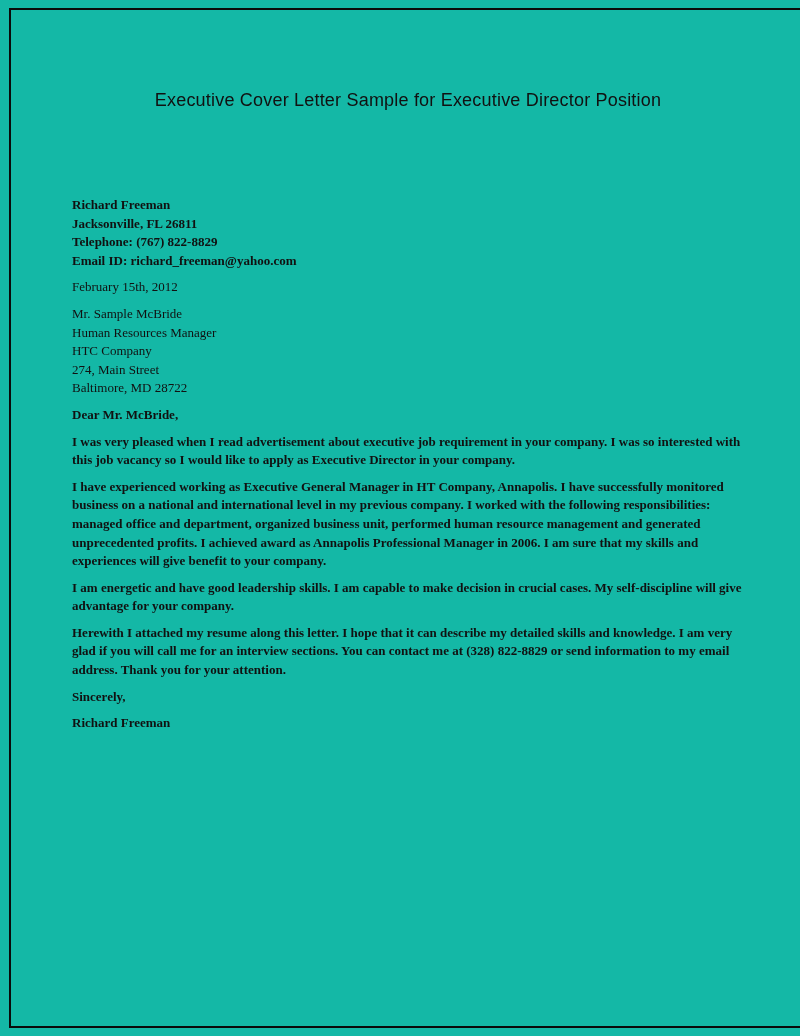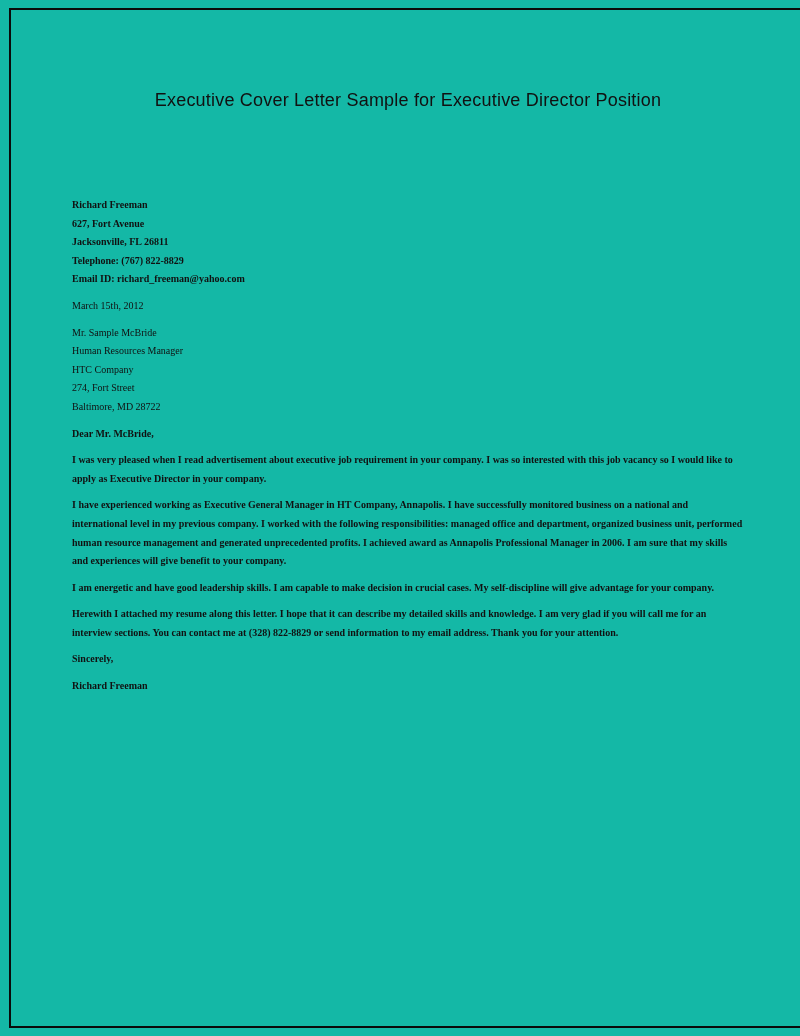--- a/index.html
+++ b/index.html
@@ -36,21 +36,21 @@
     font-weight: 400;
     color: #111111;
     letter-spacing: 0.2px;
   }
   .letter-body {
     position: absolute;
     top: 196px;
     left: 72px;
     right: 72px;
     font-family: "Liberation Serif", serif;
-    font-size: 10px;
+    font-size: 13px;
     line-height: 18.6px;
     color: #111111;
     text-align: left;
   }
   .block {
     margin: 0 0 8px 0;
   }
   .block div {
     white-space: nowrap;
   }
@@ -70,33 +70,32 @@
 
 <div class="sheet">
   <div class="page-border"></div>
 
   <h1 class="doc-title">Executive Cover Letter Sample for Executive Director Position</h1>
 
   <div class="letter-body">
 
     <div class="block bold">
       <div>Richard Freeman</div>
-      <div>627, Fort Avenue</div>
       <div>Jacksonville, FL 26811</div>
       <div>Telephone: (767) 822-8829</div>
       <div>Email ID: richard_freeman@yahoo.com</div>
     </div>
 
-    <div class="date-line">March 15th, 2012</div>
+    <div class="date-line">February 15th, 2012</div>
 
     <div class="block">
       <div>Mr. Sample McBride</div>
       <div>Human Resources Manager</div>
       <div>HTC Company</div>
-      <div>274, Fort Street</div>
+      <div>274, Main Street</div>
       <div>Baltimore, MD 28722</div>
     </div>
 
     <p>Dear Mr. McBride,</p>
 
     <p>I was very pleased when I read advertisement about executive job requirement in your company. I was so interested with this job vacancy so I would like to apply as Executive Director in your company.</p>
     <p>I have experienced working as Executive General Manager in HT Company, Annapolis. I have successfully monitored business on a national and international level in my previous company. I worked with the following responsibilities: managed office and department, organized business unit, performed human resource management and generated unprecedented profits. I achieved award as Annapolis Professional Manager in 2006. I am sure that my skills and experiences will give benefit to your company.</p>
     <p>I am energetic and have good leadership skills. I am capable to make decision in crucial cases. My self-discipline will give advantage for your company.</p>
     <p>Herewith I attached my resume along this letter. I hope that it can describe my detailed skills and knowledge. I am very glad if you will call me for an interview sections. You can contact me at (328) 822-8829 or send information to my email address. Thank you for your attention.</p>
 

